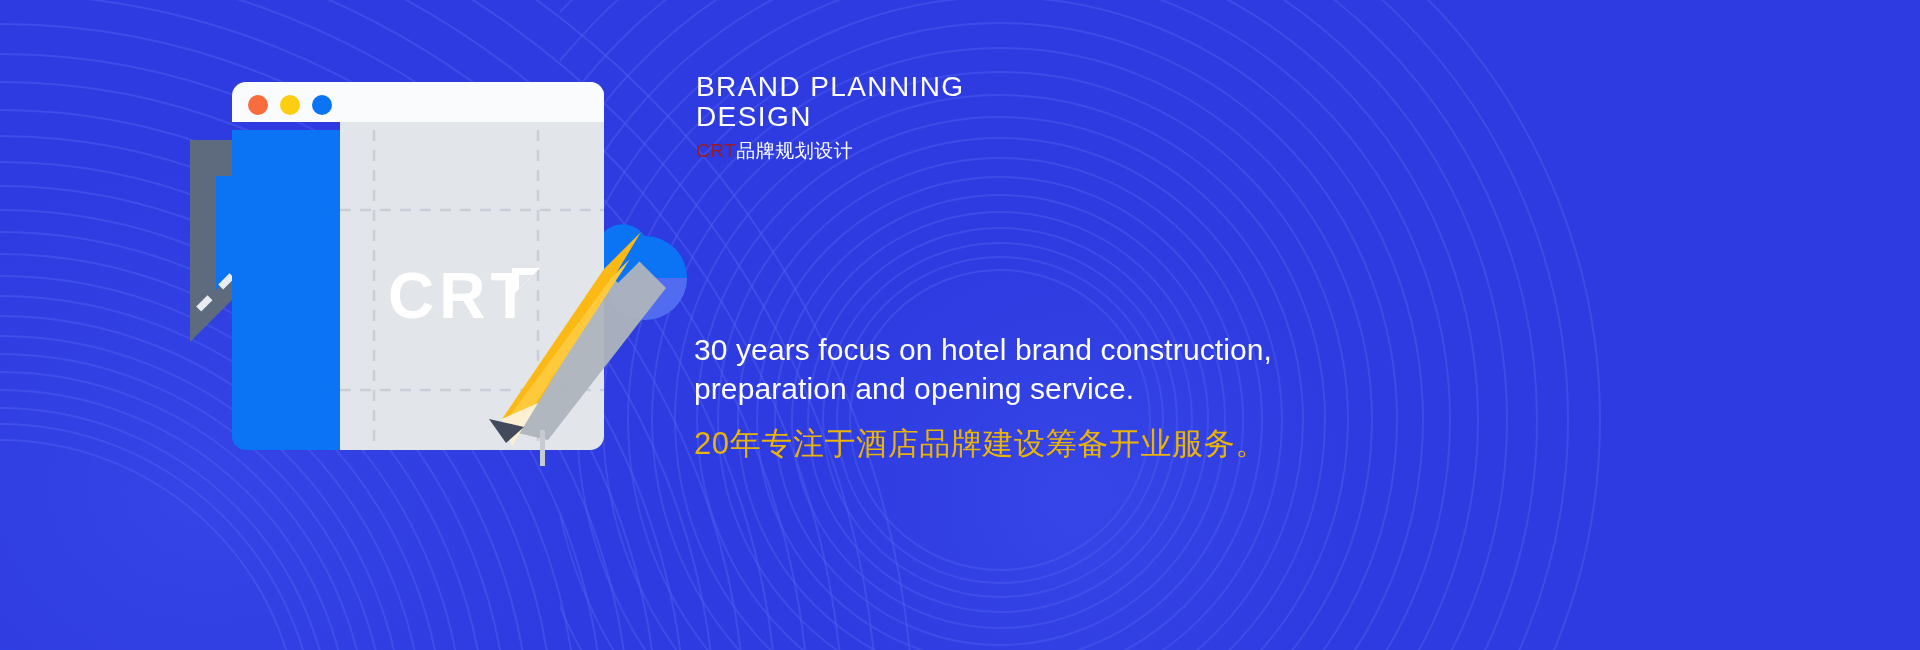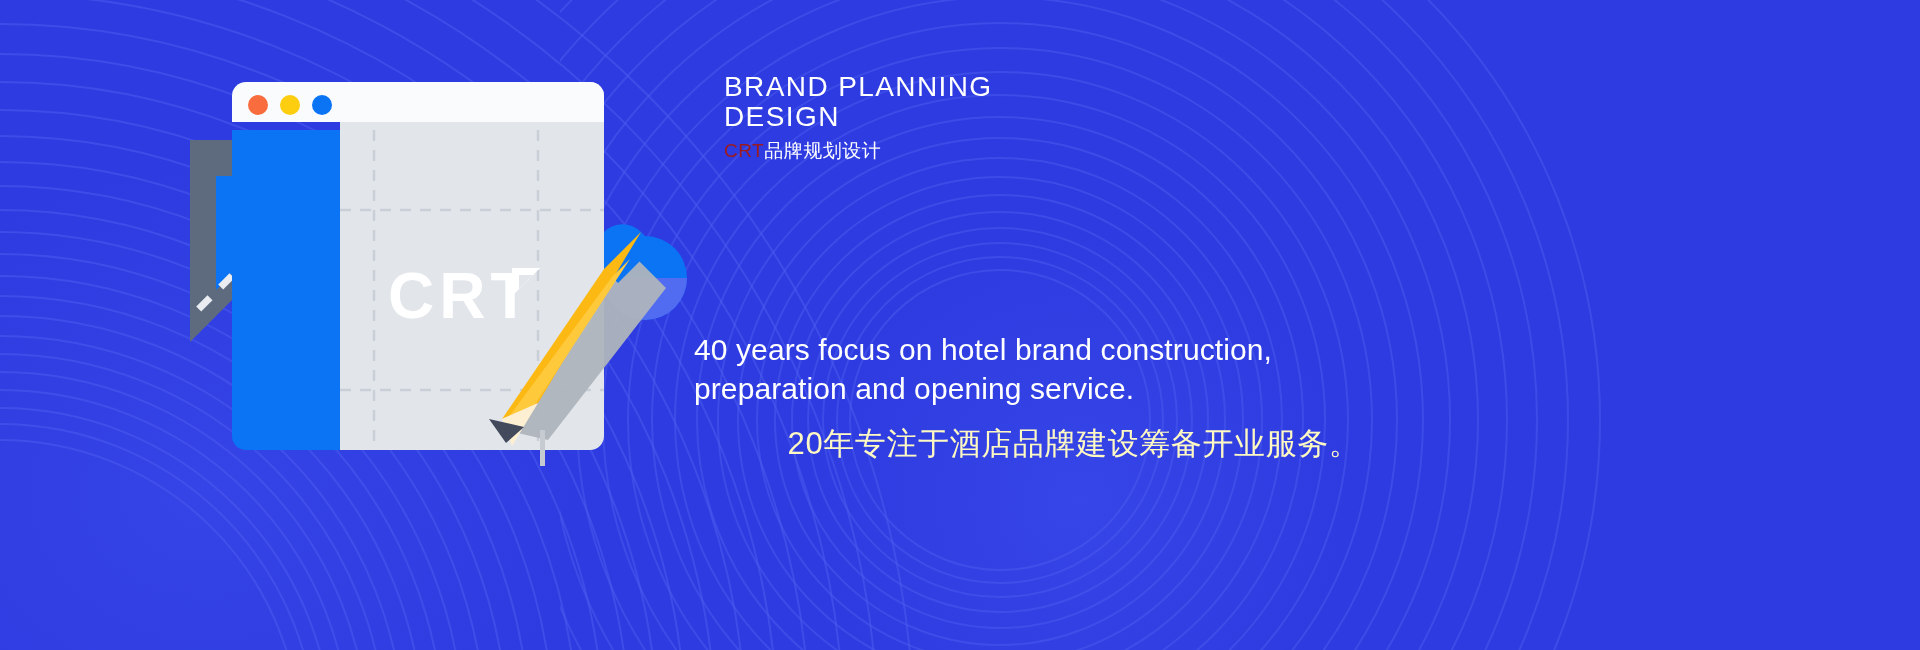--- a/index.html
+++ b/index.html
@@ -55,21 +55,21 @@
     left: 0;
     top: 0;
     width: 760px;
     height: 650px;
   }
   .illustration svg { display: block; }
 
   
   .headline-block {
     position: absolute;
-    left: 724px;
+    left: 696px;
     top: 72px;
     width: 600px;
   }
   .headline {
     margin: 0;
     color: #FFFFFF;
     font-size: 28px;
     line-height: 30px;
     font-weight: 400;
     letter-spacing: 1.4px;
@@ -98,27 +98,26 @@
     margin: 0;
     color: #FFFFFF;
     font-size: 30px;
     line-height: 39px;
     font-weight: 400;
     letter-spacing: 0.1px;
     white-space: pre-line;
   }
   .tagline-cn {
     margin: 16px 0 0 0;
-    color: #fef9c3;
+    color: #eab308;
     font-size: 31px;
     line-height: 40px;
     font-weight: 400;
     letter-spacing: 0.6px;
     white-space: nowrap;
-    text-align: center;
   }
 </style>
 </head>
 <body>
 
 <div class="banner">
 
   <div class="bg-layer">
     <div class="bg-wash"></div>
     <div class="bg-wash-2"></div>
@@ -273,18 +272,18 @@
 
   <div class="headline-block">
     <h1 class="headline">BRAND PLANNING
 DESIGN</h1>
     <p class="sub-headline">
       <span class="crt-mark">CRT</span><span>品牌规划设计</span>
     </p>
   </div>
 
   <div class="tagline-block">
-    <p class="tagline-en">40 years focus on hotel brand construction,
+    <p class="tagline-en">30 years focus on hotel brand construction,
 preparation and opening service.</p>
     <p class="tagline-cn">20年专注于酒店品牌建设筹备开业服务。</p>
   </div>
 
 </div>
 
 </body></html>

